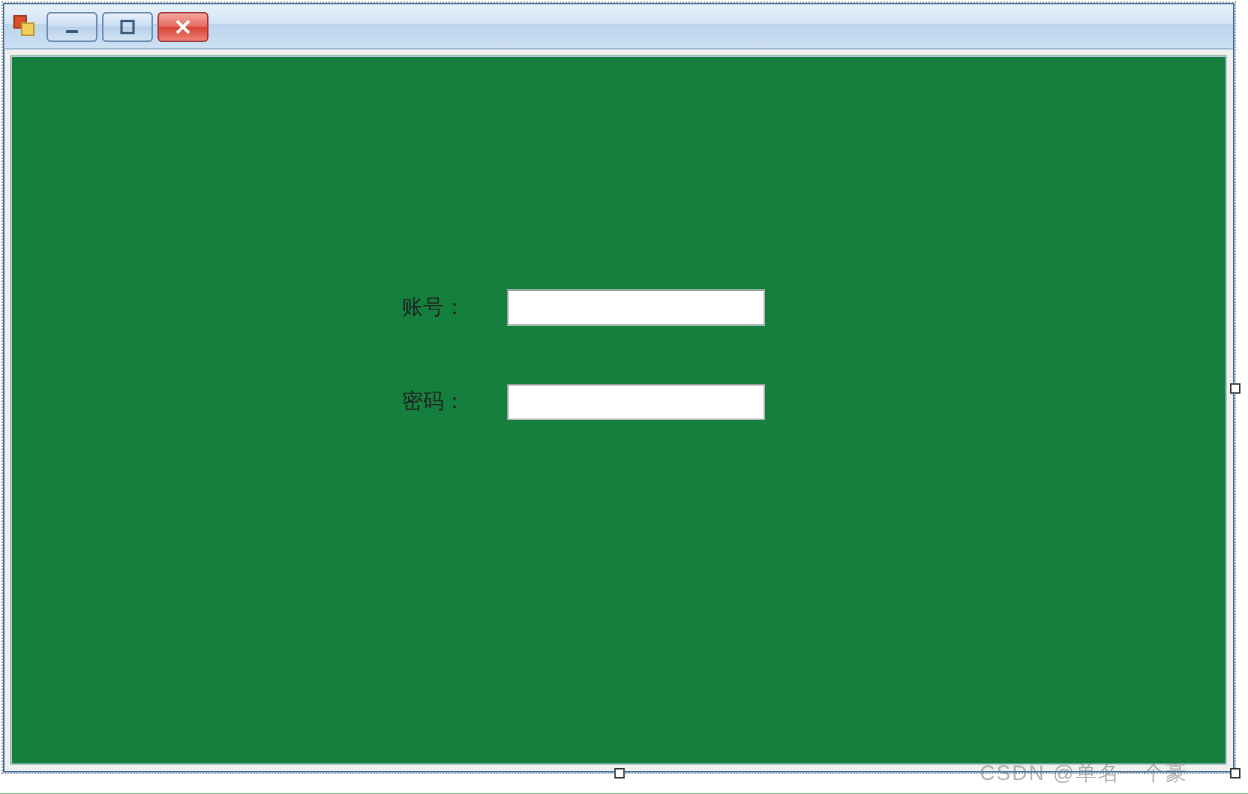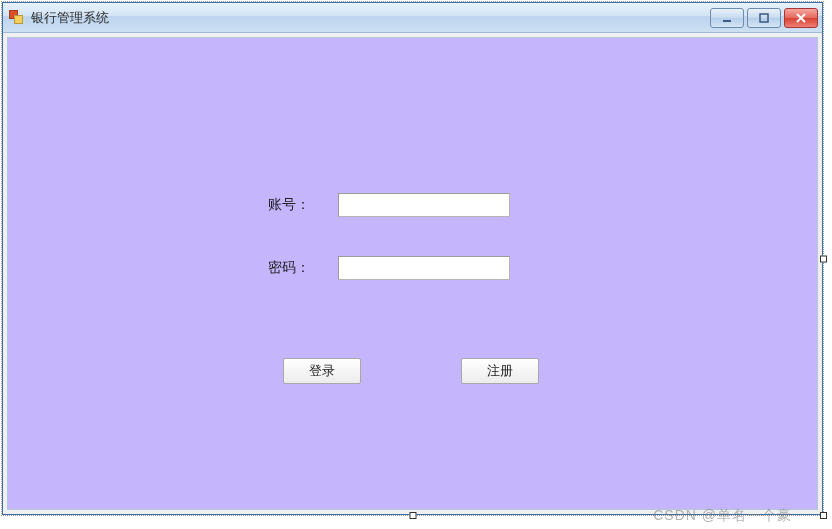--- a/index.html
+++ b/index.html
@@ -90,21 +90,21 @@
     .win-btn.close {
       border-color: #a33;
       background: linear-gradient(to bottom, #f5a7a0, #e56a5f 48%, #d64436 52%, #ef8074);
       color: #fff;
     }
     .win-btn svg {
       display: block;
     }
     .client-area {
       flex: 1;
-      background: #c4b5fd;
+      background: #15803d;
       border: 1px solid #b8c7d8;
       margin: 4px;
       position: relative;
     }
     .form-row {
       position: absolute;
       display: flex;
       align-items: center;
     }
     .row-account { top: 155px; left: 260px; }
@@ -167,21 +167,20 @@
 </head>
 <body>
 
 <div class="designer-canvas">
   <div class="window">
     <div class="titlebar">
       <div class="app-icon">
         <div class="sq1"></div>
         <div class="sq2"></div>
       </div>
-      <div class="title-text">银行管理系统</div>
       <div class="win-controls">
         <div class="win-btn">
           <svg width="12" height="12" viewBox="0 0 12 12">
               <rect x="2" y="8" width="8" height="2" fill="currentColor"></rect>
             </svg>
         </div>
         <div class="win-btn">
           <svg width="12" height="12" viewBox="0 0 12 12">
               <rect x="2" y="2" width="8" height="8" fill="none" stroke="currentColor" stroke-width="1.5"></rect>
             </svg>
@@ -198,24 +197,20 @@
       <div class="form-row row-account">
         <div class="label">账号：</div>
         <input type="text" class="text-input" value="" style="">
       </div>
 
       <div class="form-row row-password">
         <div class="label">密码：</div>
         <input type="text" class="text-input" value="" style="">
       </div>
 
-      <div class="button-row">
-        <button class="form-button">登录</button>
-        <button class="form-button">注册</button>
-      </div>
 
     </div>
   </div>
 
   <div class="resize-handle rh-e"></div>
   <div class="resize-handle rh-s"></div>
   <div class="resize-handle rh-se"></div>
 </div>
 
 <div class="watermark">CSDN @单名一个豪</div>

